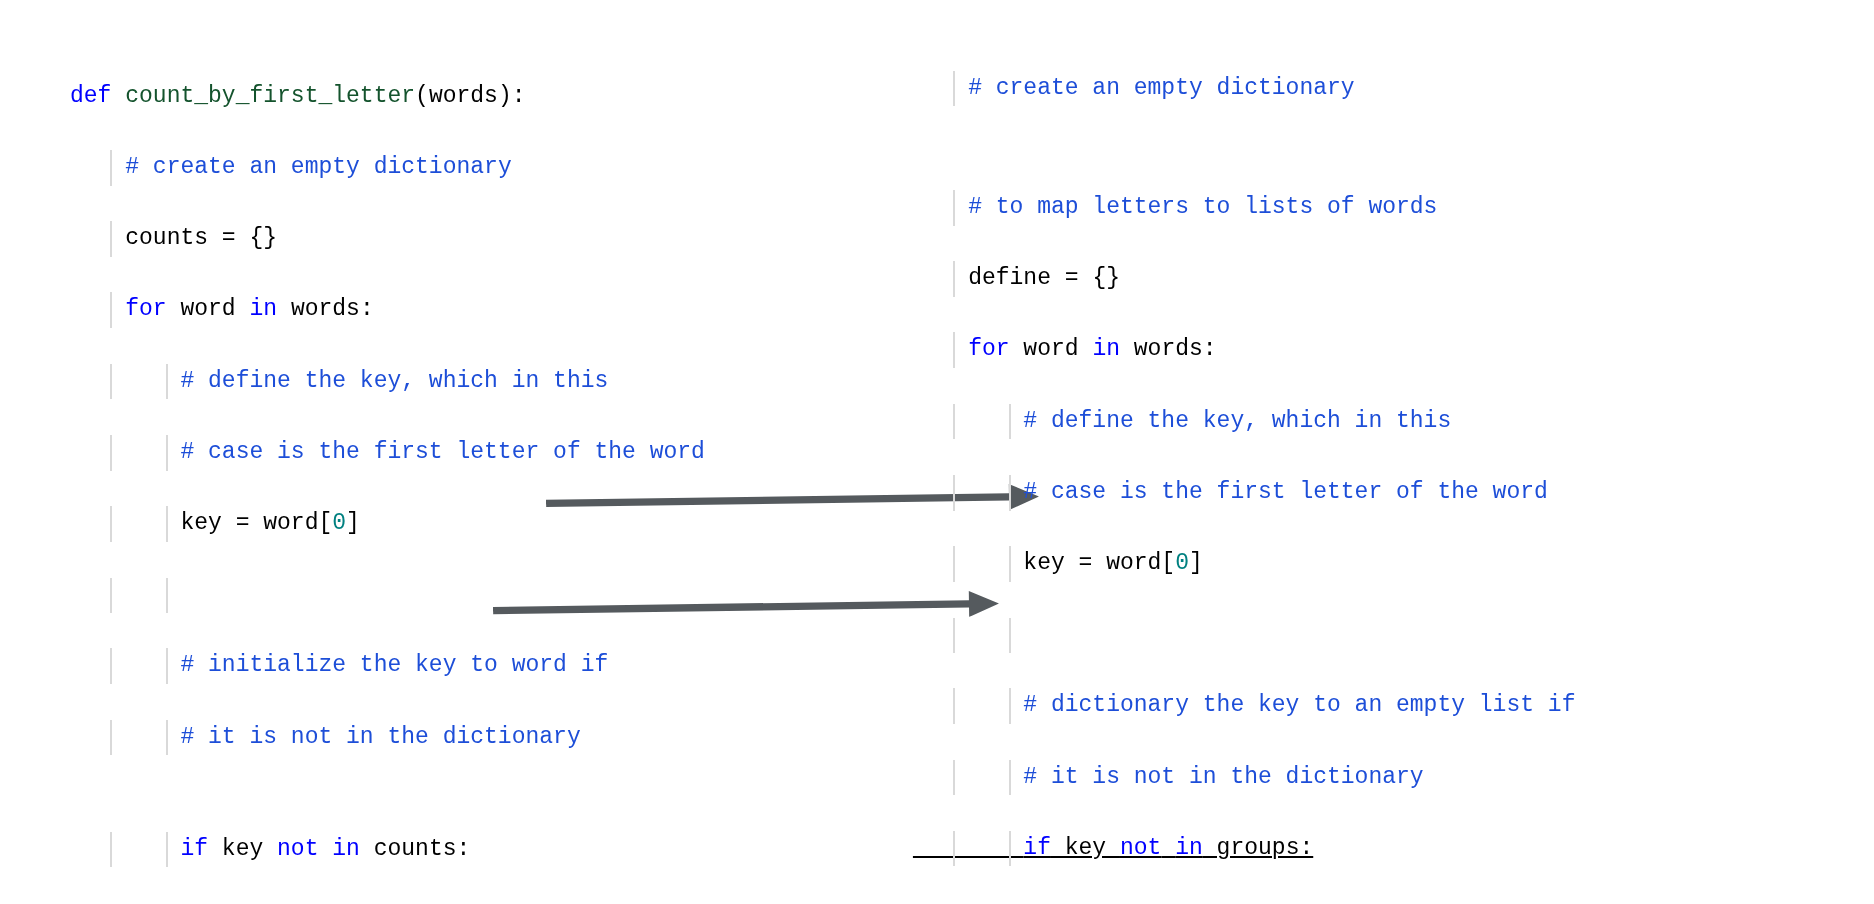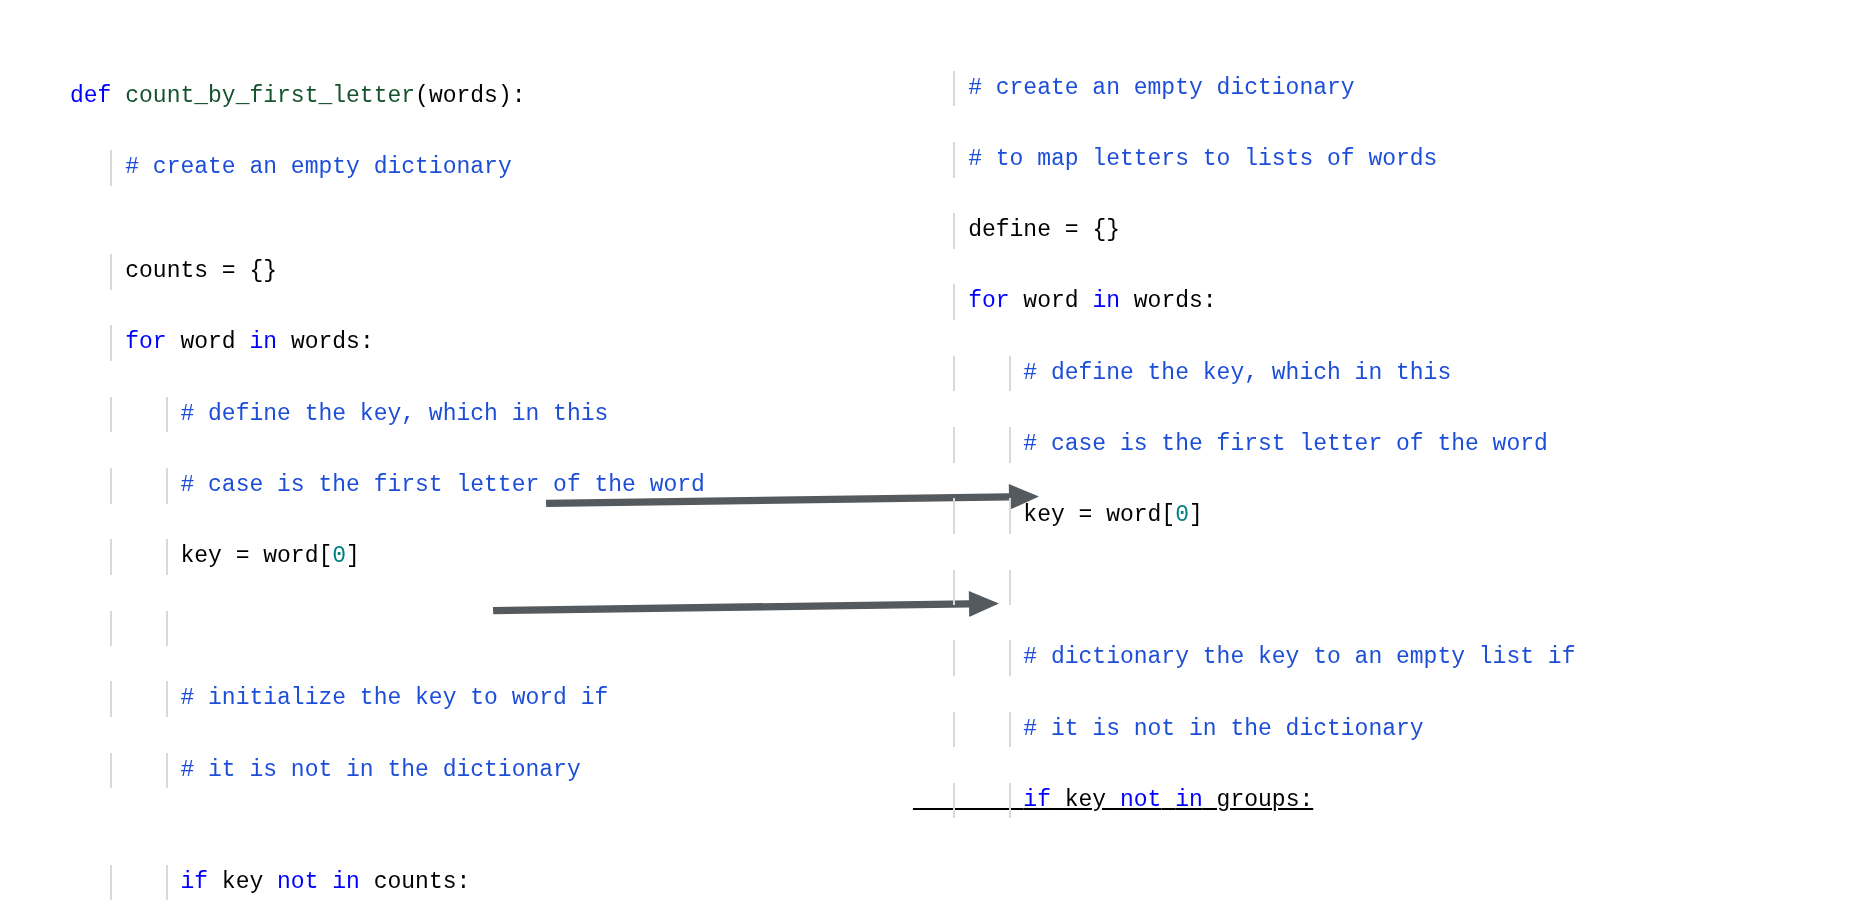--- a/index.html
+++ b/index.html
@@ -41,21 +41,21 @@
     .arrow2 { left: 423px; width: 506px; top: 551px; transform: rotate(-0.8deg); }
   </style>
 </head>
 <body>
 
 
 
 <div class="col">
 <div><span class="kw">def</span> <span class="fn">count_by_first_letter</span><span>(words):</span></div>
 <div style="position:relative;"><span class="gutter" style="left:40px;"></span>    <span class="cm"># create an empty dictionary</span></div>
-<div style="position:relative;margin-top:33px;"><span class="gutter" style="left:40px;"></span>    <span>counts = </span><span>{}</span></div>
+<div style="position:relative;"><span class="gutter" style="left:40px;"></span>    <span>counts = </span><span>{}</span></div>
 <div style="position:relative;"><span class="gutter" style="left:40px;"></span>    <span class="kw">for</span><span> word </span><span class="kw">in</span><span> words:</span></div>
 <div style="position:relative;"><span class="gutter" style="left:40px;"></span><span class="gutter" style="left:96px;"></span>        <span class="cm"># define the key, which in this</span></div>
 <div style="position:relative;"><span class="gutter" style="left:40px;"></span><span class="gutter" style="left:96px;"></span>        <span class="cm"># case is the first letter of the word</span></div>
 <div style="position:relative;"><span class="gutter" style="left:40px;"></span><span class="gutter" style="left:96px;"></span>        <span>key = word[</span><span class="nm">0</span><span>]</span></div>
 <div style="position:relative;height:35px;"><span class="gutter" style="left:40px;"></span><span class="gutter" style="left:96px;"></span></div>
 <div style="position:relative;"><span class="gutter" style="left:40px;"></span><span class="gutter" style="left:96px;"></span>        <span class="cm"># initialize the key to word if</span></div>
 <div style="position:relative;"><span class="gutter" style="left:40px;"></span><span class="gutter" style="left:96px;"></span>        <span class="cm"># it is not in the dictionary</span></div>
 <div style="position:relative;margin-top:41px;"><span class="gutter" style="left:40px;"></span><span class="gutter" style="left:96px;"></span>        <span class="kw">if</span><span> key </span><span class="kw">not</span><span> </span><span class="kw">in</span><span> counts:</span></div>
 
 
@@ -63,21 +63,21 @@
 
 
 
 
 <div class="arrow arrow1"></div>
 <div class="arrow arrow2"></div>
 </div>
 
 <div class="col" style="margin-top:-8px;">
 <div style="position:relative;"><span class="gutter" style="left:40px;"></span>    <span class="cm"># create an empty dictionary</span></div>
-<div style="position:relative;"><span class="gutter" style="left:40px;"></span>    <span class="cm"># to map letters to lists of words</span></div>
+<div style="position:relative;margin-top:48px;"><span class="gutter" style="left:40px;"></span>    <span class="cm"># to map letters to lists of words</span></div>
 <div style="position:relative;"><span class="gutter" style="left:40px;"></span>    <span>define = </span><span>{}</span></div>
 <div style="position:relative;"><span class="gutter" style="left:40px;"></span>    <span class="kw">for</span><span> word </span><span class="kw">in</span><span> words:</span></div>
 <div style="position:relative;"><span class="gutter" style="left:40px;"></span><span class="gutter" style="left:96px;"></span>        <span class="cm"># define the key, which in this</span></div>
 <div style="position:relative;"><span class="gutter" style="left:40px;"></span><span class="gutter" style="left:96px;"></span>        <span class="cm"># case is the first letter of the word</span></div>
 <div style="position:relative;"><span class="gutter" style="left:40px;"></span><span class="gutter" style="left:96px;"></span>        <span>key = word[</span><span class="nm">0</span><span>]</span></div>
 <div style="position:relative;height:35px;"><span class="gutter" style="left:40px;"></span><span class="gutter" style="left:96px;"></span></div>
 <div style="position:relative;"><span class="gutter" style="left:40px;"></span><span class="gutter" style="left:96px;"></span>        <span class="cm"># dictionary the key to an empty list if</span></div>
 <div style="position:relative;"><span class="gutter" style="left:40px;"></span><span class="gutter" style="left:96px;"></span>        <span class="cm"># it is not in the dictionary</span></div>
 <div style="position:relative;text-decoration:underline;"><span class="gutter" style="left:40px;"></span><span class="gutter" style="left:96px;"></span>        <span class="kw">if</span><span> key </span><span class="kw">not</span><span> </span><span class="kw">in</span><span> groups:</span></div>
 

